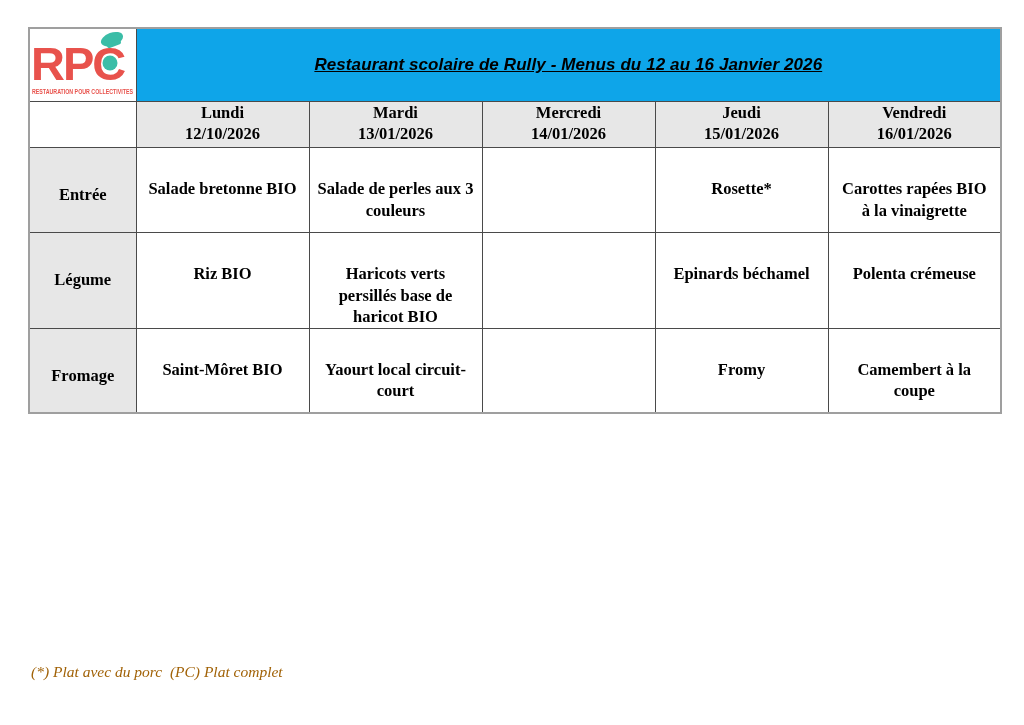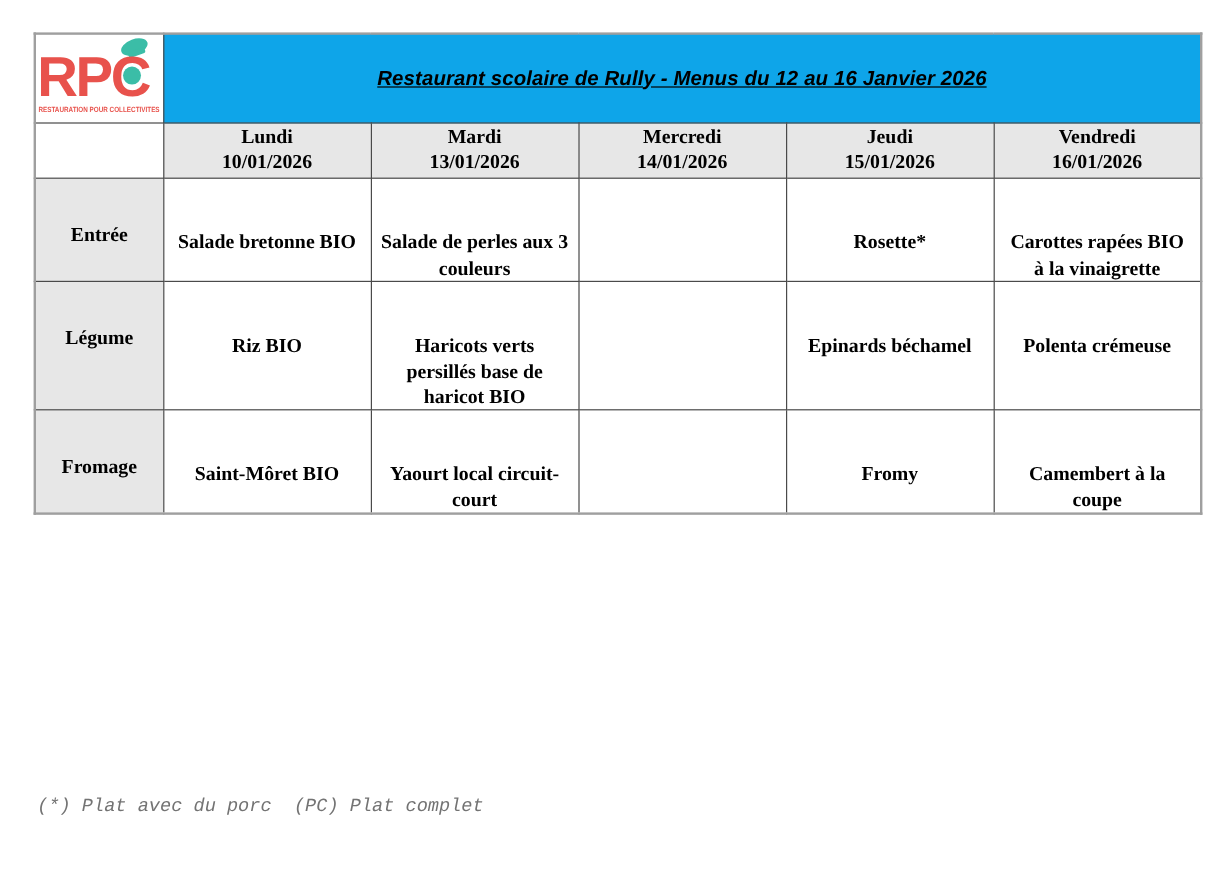--- a/index.html
+++ b/index.html
@@ -64,33 +64,33 @@
     text-align: center;
     vertical-align: top;
     padding-top: 37px;
     font-weight: bold;
     font-size: 16.5px;
   }
   td.cell {
     background: #ffffff;
     text-align: center;
     vertical-align: top;
-    padding: 42px 8px 0;
+    padding: 30px 8px 0;
     font-weight: bold;
     font-size: 16.5px;
     line-height: 1.3;
   }
   .footer-note {
     position: absolute;
     left: 31px;
     top: 663px;
-    font-family: Liberation Mono, monospace;
+    font-family: Liberation Serif, serif;
     font-style: italic;
     font-size: 15.5px;
-    color: #737373;
+    color: #a16207;
     white-space: pre;
     text-align: right;
   }
   .logo-wrap { width: 105px; height: 67px; }
 </style>
 </head>
 <body>
 
 <div class="page">
 
@@ -119,21 +119,21 @@
       </td>
       <td class="title-cell" colspan="5">
         <span class="title">Restaurant scolaire de Rully - Menus du 12 au 16 Janvier 2026</span>
       </td>
     </tr>
 
     <tr class="header-row">
       <td class="corner"></td>
       <td class="day">
         <div class="day-name">Lundi</div>
-        <div class="day-date">10/01/2026</div>
+        <div class="day-date">12/10/2026</div>
       </td>
       <td class="day">
         <div class="day-name">Mardi</div>
         <div class="day-date">13/01/2026</div>
       </td>
       <td class="day">
         <div class="day-name">Mercredi</div>
         <div class="day-date">14/01/2026</div>
       </td>
       <td class="day">

